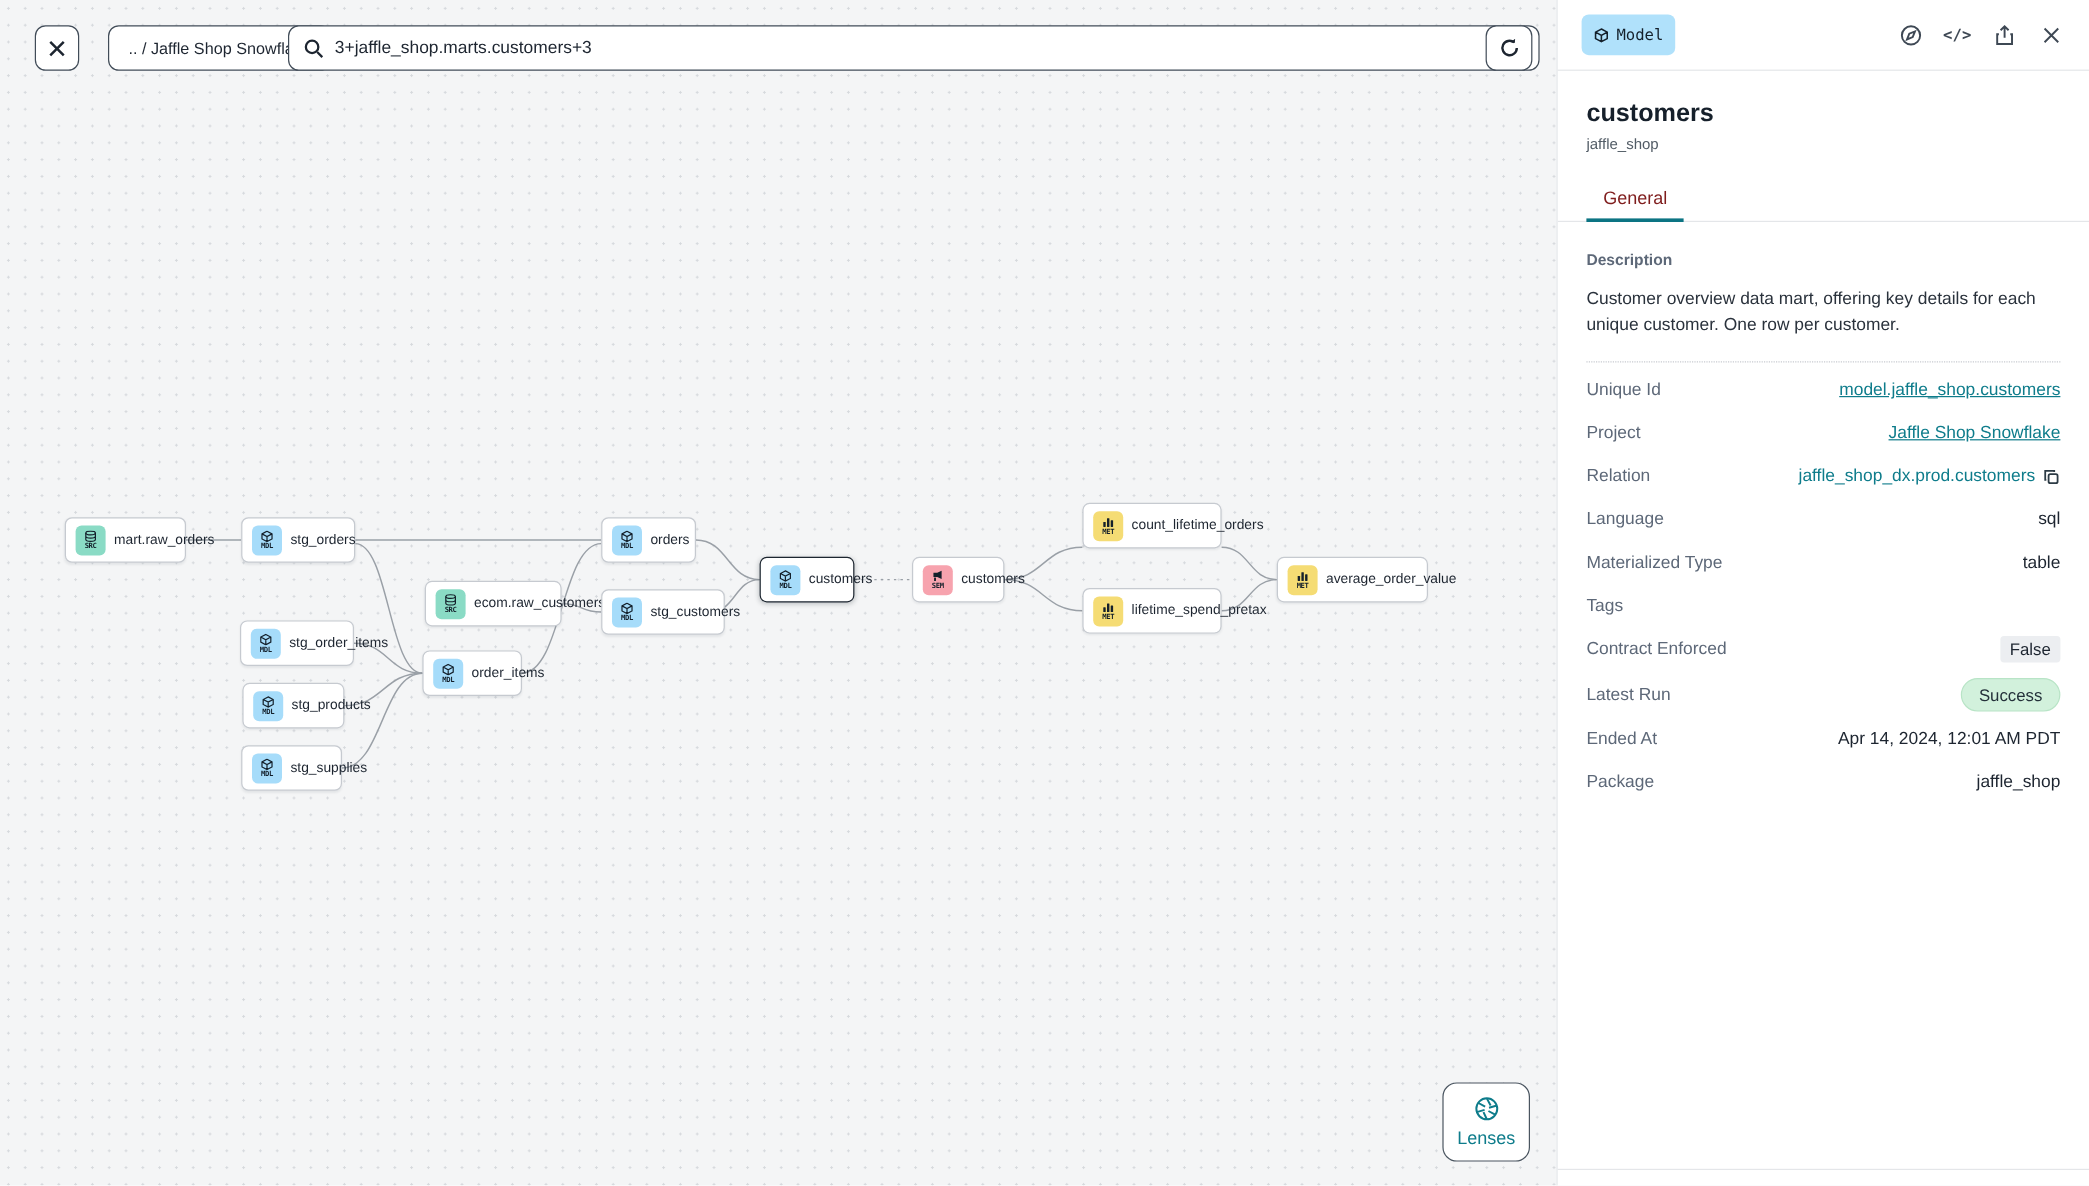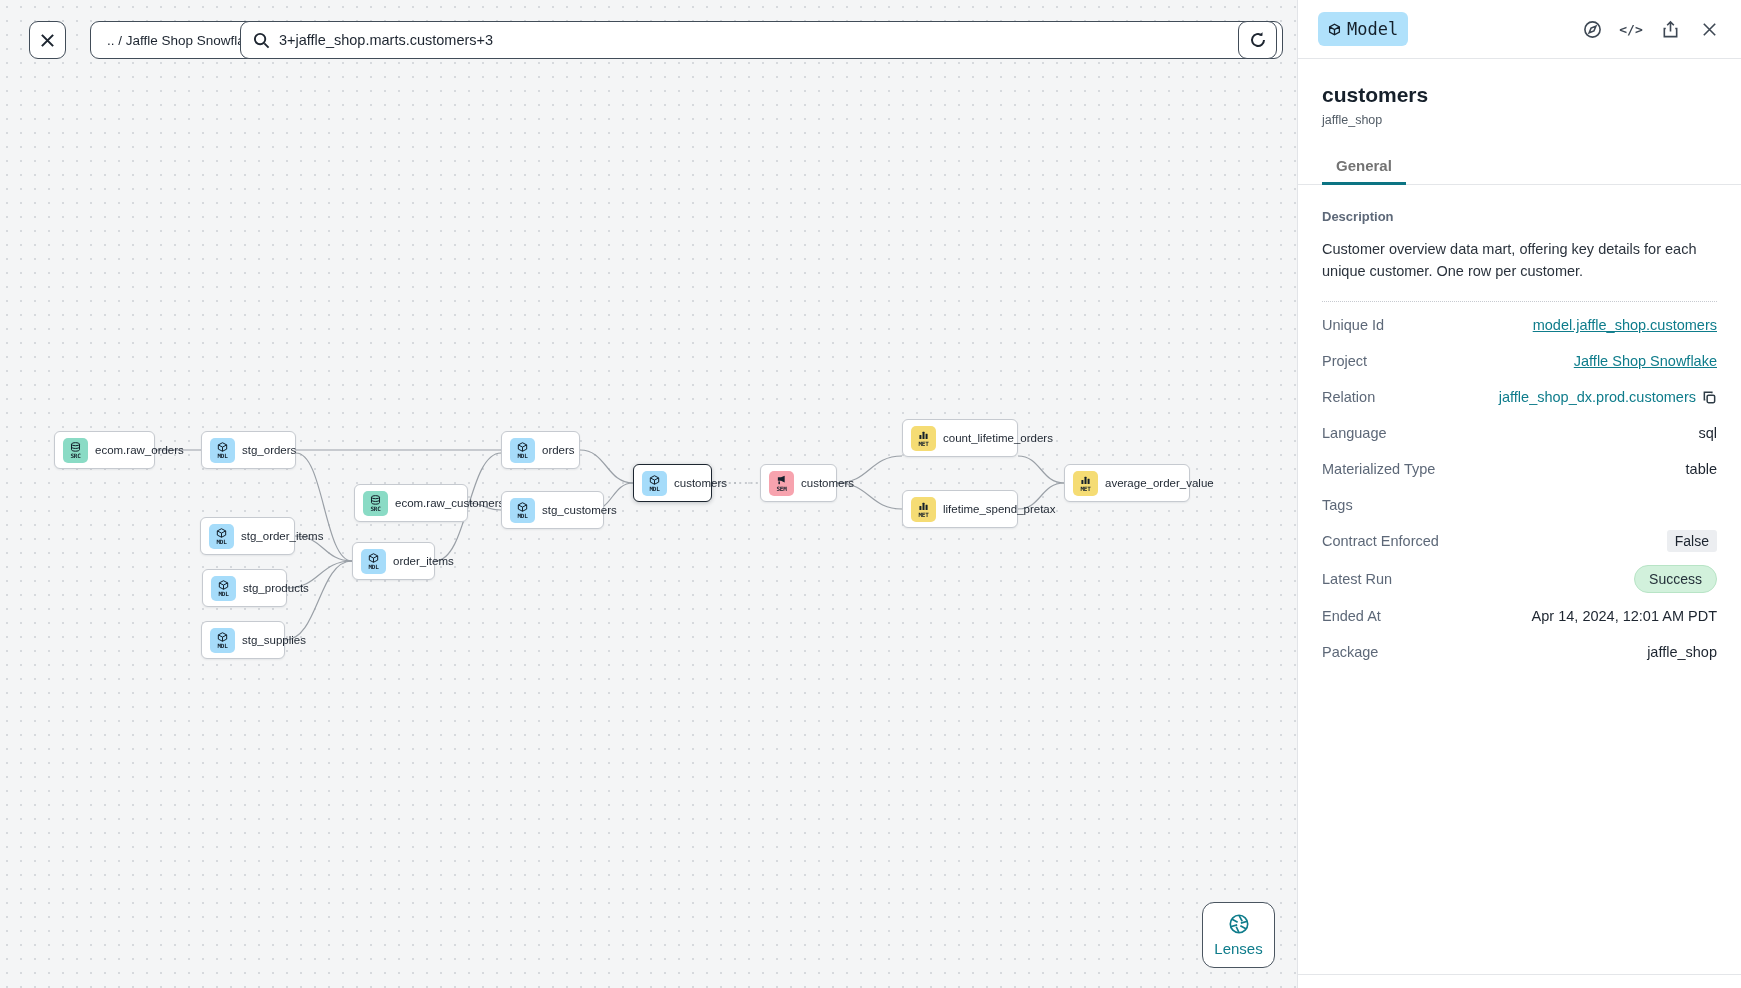--- a/index.html
+++ b/index.html
@@ -53,33 +53,33 @@
     align-items:center; justify-content:center; gap:5px; cursor:pointer; }
   .lenses svg { width:22px; height:22px; stroke:#0e7c8b; fill:none; stroke-width:1.8; }
   .lenses span { color:#0e7c8b; font-size:15px; }
 
   
   .panel { position:absolute; left:1297px; top:0; width:444px; height:988px; background:#fff;
     border-left:1px solid #e2e4e8; display:flex; flex-direction:column; }
   .panel-header { height:59px; border-bottom:1px solid #e4e6e9; display:flex; align-items:center;
     justify-content:space-between; padding:0 22px 0 20px; flex:none; }
   .type-badge { background:#b0e1fb; border-radius:6px; height:27px; display:flex; align-items:center;
-    gap:6px; padding:17px 10px; font-family:"DejaVu Sans Mono", monospace; font-size:17px; color:#14202b; }
+    gap:6px; padding:17px 10px; font-family:"DejaVu Sans Mono", monospace; font-size:13px; color:#14202b; }
   .type-badge svg { width:13px; height:13px; stroke:#14202b; fill:none; stroke-width:1.6; }
   .hicons { display:flex; align-items:center; gap:19px; }
   .hicon { width:20px; height:20px; display:flex; align-items:center; justify-content:center;
     cursor:pointer; color:#3e4854; }
   .hicon svg { width:19px; height:19px; stroke:#3e4854; fill:none; stroke-width:1.7; }
   .hicon.codeicon { font-family:"DejaVu Sans Mono", monospace; font-size:13px; font-weight:bold; }
 
   .panel-body { flex:1; overflow:hidden; padding:0 24px; }
   .ptitle { font-size:21px; font-weight:bold; margin-top:24px; color:#16202b; }
   .psub { font-size:12.5px; color:#525c66; margin-top:6px; }
   .tabs { display:flex; border-bottom:1px solid #e4e6e9; margin:22px -24px 0 -24px; padding:0 24px; }
-  .tab { font-size:15px; font-weight:bold; color:#737373; padding:8px 14px 10px; position:relative;
+  .tab { font-size:15px; font-weight:normal; color:#7f1d1d; padding:8px 14px 10px; position:relative;
     cursor:pointer; }
   .tab .underline { position:absolute; left:0; right:0; bottom:-1px; height:3px; background:#0c7483; }
   .sect-label { font-size:13px; font-weight:bold; color:#5d6878; margin-top:24px; }
   .desc { font-size:14.5px; color:#2a323c; line-height:1.55; margin-top:14px; padding-bottom:18px;
     border-bottom:1px dotted #c7cad0; }
   .fields { margin-top:4px; }
   .frow { display:flex; align-items:center; justify-content:space-between; min-height:25px;
     margin-top:11px; }
   .flabel { font-size:14.5px; color:#5d6878; flex:none; }
   .fvalue { font-size:14.5px; color:#1d2530; text-align:right; }
@@ -115,21 +115,21 @@
     </svg>
   <div id="node-layer">
       <div class="node" style="left: 54px; top: 431px; width: 101px;">
         <span class="kbadge k-SRC">
           <svg viewBox="0 0 12 11" fill="none" stroke="#14202b" stroke-width="1.1">
             <ellipse cx="6" cy="2.4" rx="4.4" ry="1.7"></ellipse>
             <path d="M1.6 2.4 V8.4 C1.6 9.4 3.6 10.1 6 10.1 C8.4 10.1 10.4 9.4 10.4 8.4 V2.4 M1.6 5.4 C1.6 6.4 3.6 7.1 6 7.1 C8.4 7.1 10.4 6.4 10.4 5.4"></path>
           </svg>
           <i>SRC</i>
         </span>
-        <span class="nlabel">ecom.raw_orders</span>
+        <span class="nlabel">mart.raw_orders</span>
       </div>
       <div class="node" style="left: 201px; top: 431px; width: 95px;">
         <span class="kbadge k-MDL">
           <svg viewBox="0 0 12 11" fill="none" stroke="#14202b" stroke-width="1.1">
             <path d="M6 0.8 L10.6 3.2 L10.6 7.8 L6 10.2 L1.4 7.8 L1.4 3.2 Z M1.4 3.2 L6 5.6 L10.6 3.2 M6 5.6 L6 10.2"></path>
           </svg>
           <i>MDL</i>
         </span>
         <span class="nlabel">stg_orders</span>
       </div>

